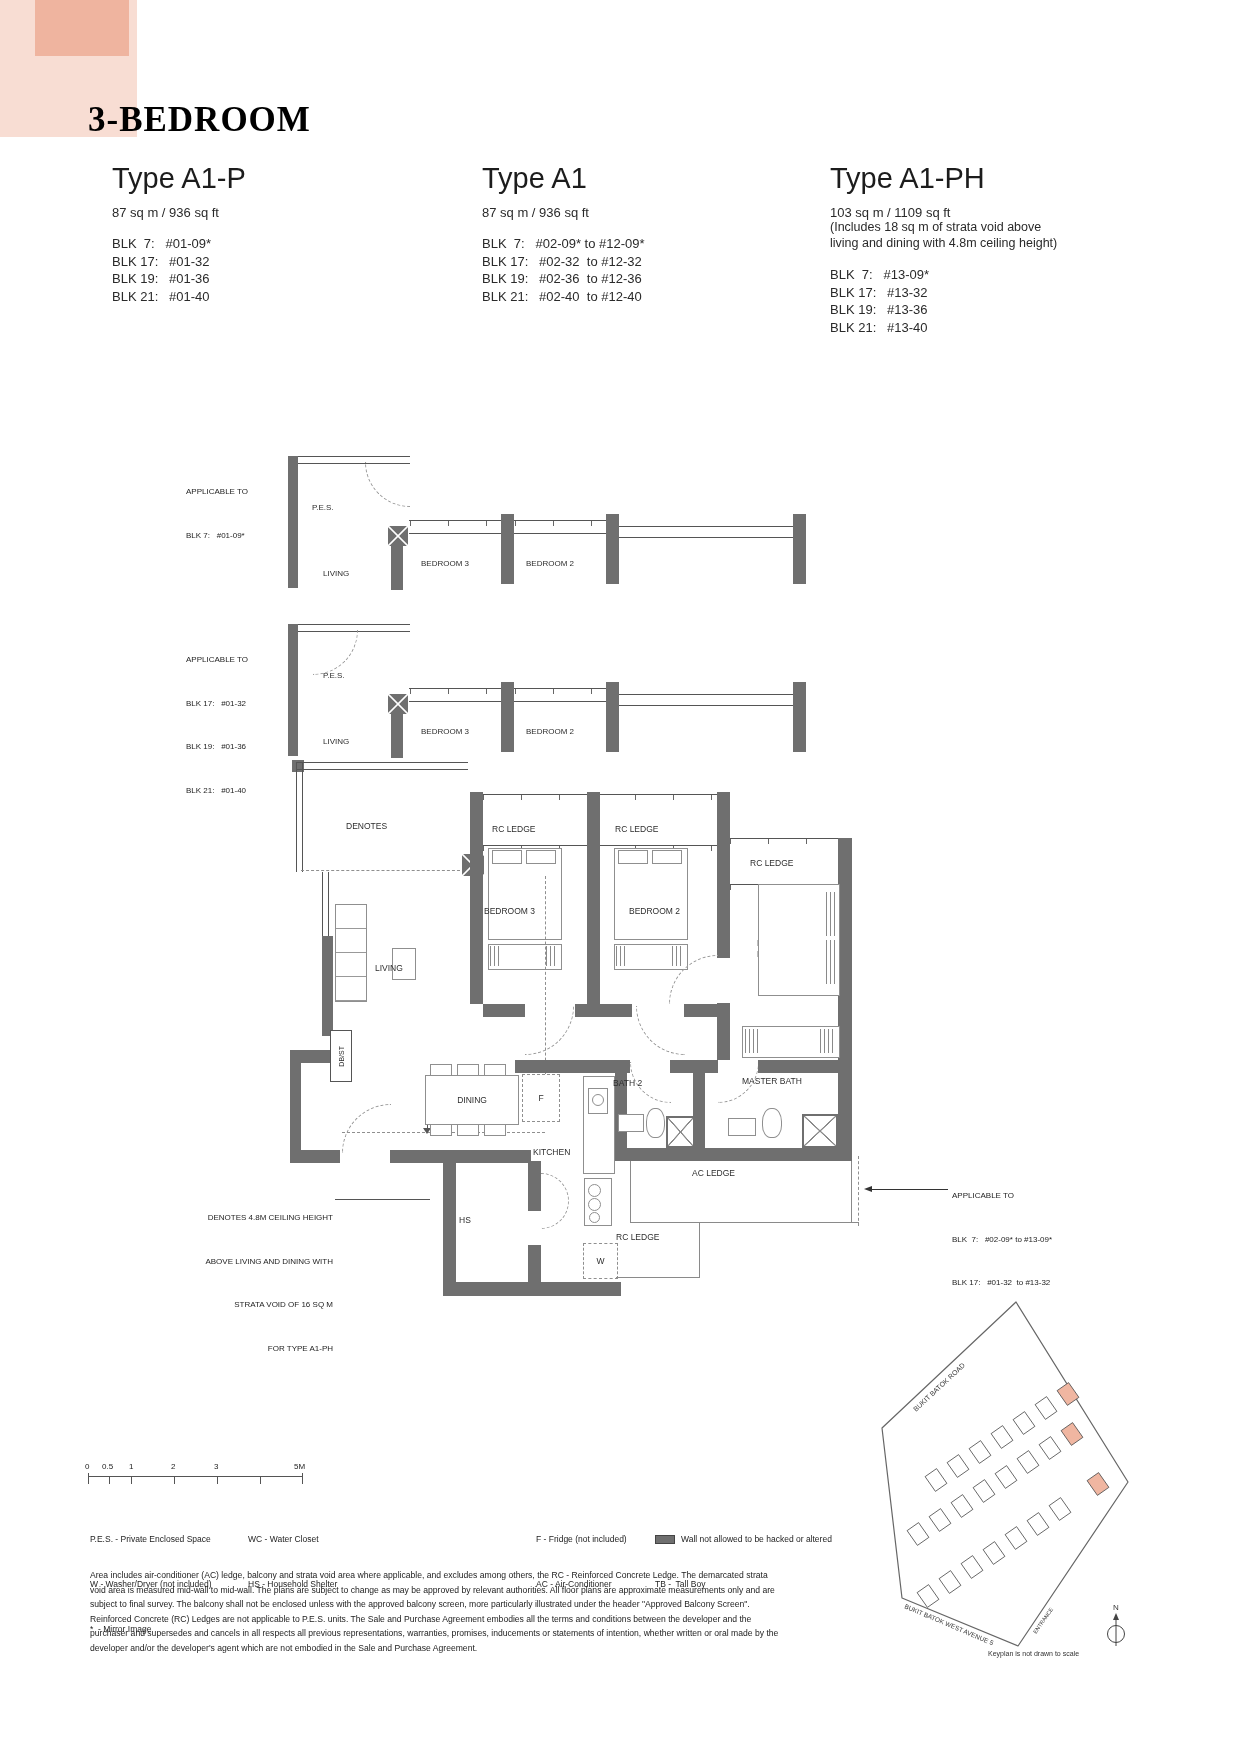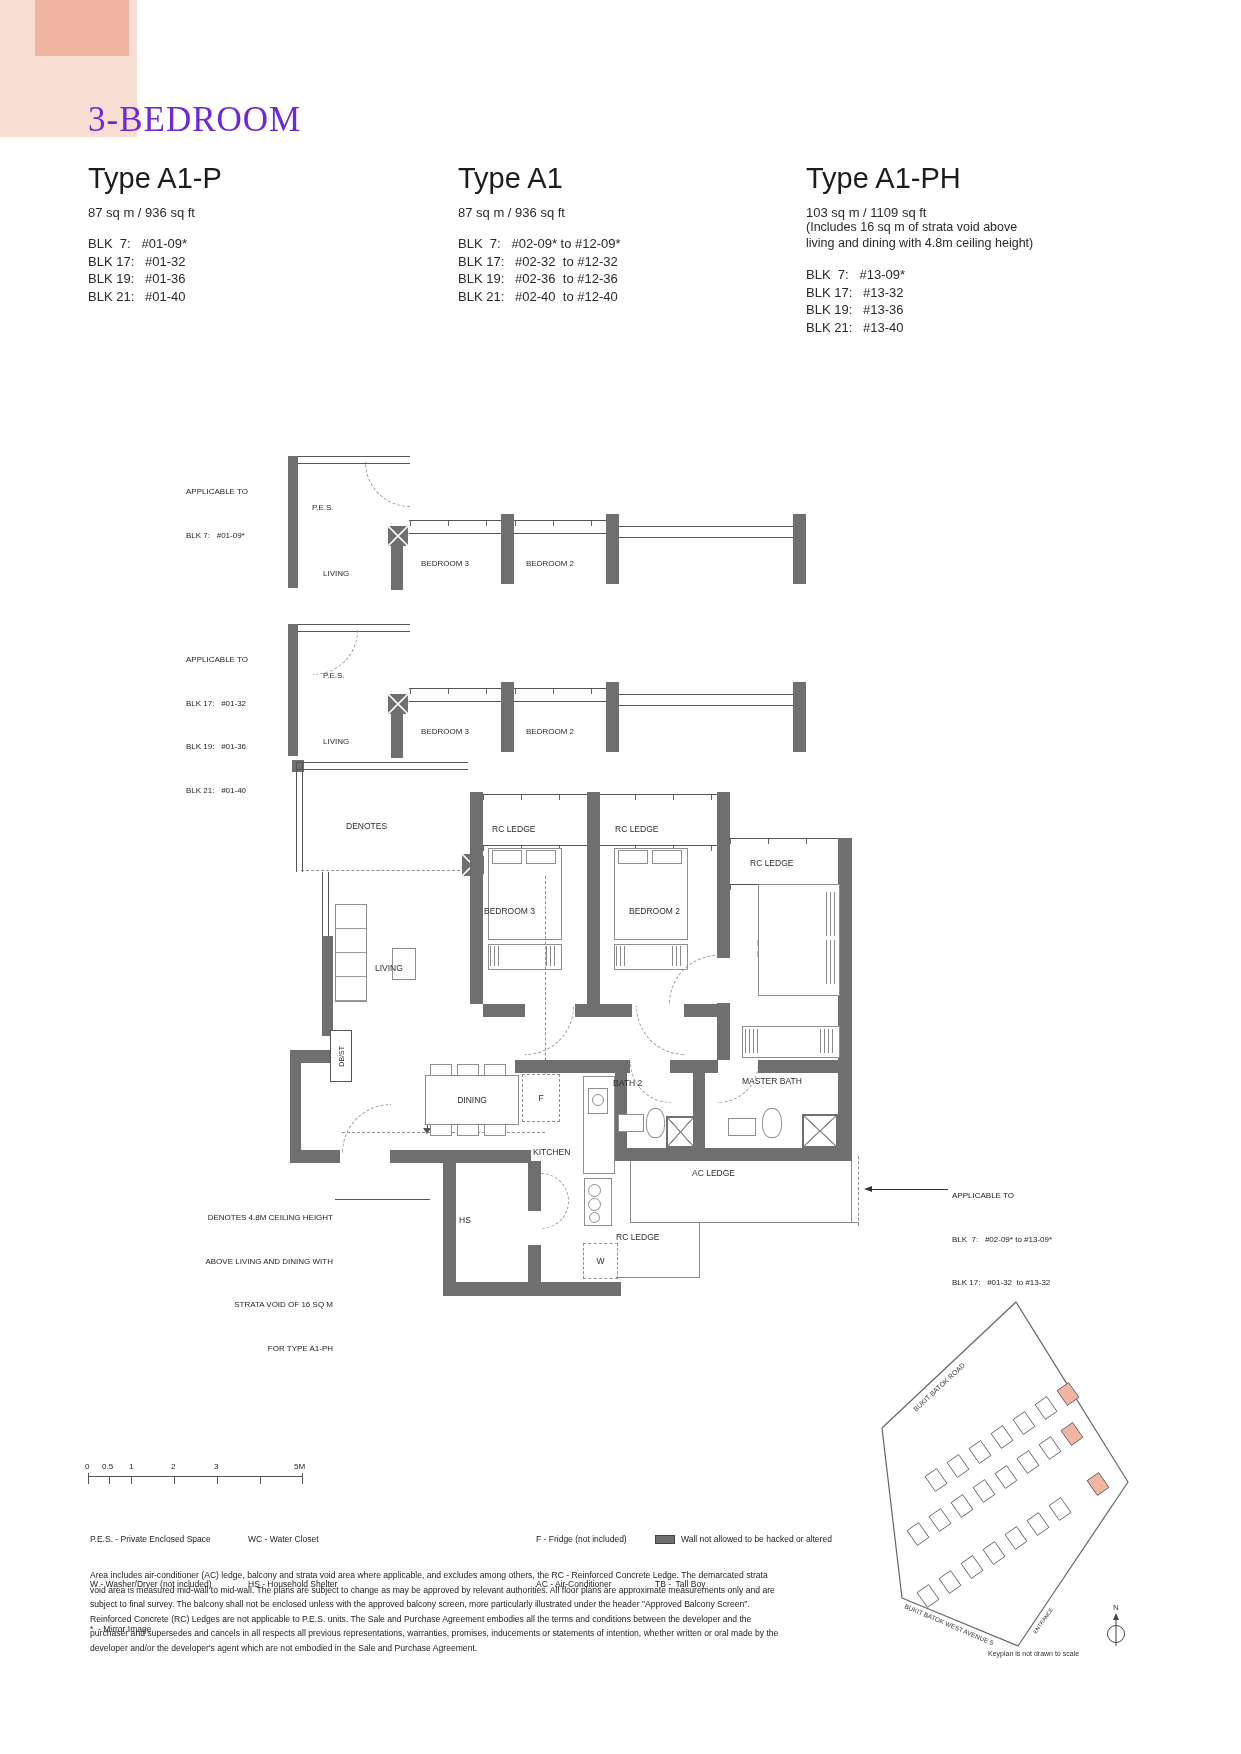--- a/index.html
+++ b/index.html
@@ -35,22 +35,22 @@
   .arc-d{border-left:none;border-top-right-radius:100% 50%;border-bottom-right-radius:100% 50%;}
   .note{position:absolute;font-size:8px;line-height:14.5px;color:#1d1d1d;white-space:pre;}
   .note.r{text-align:right;}
   .tri-down{position:absolute;width:0;height:0;border-left:4px solid transparent;border-right:4px solid transparent;border-top:6px solid #555;}
   .tri-left{position:absolute;width:0;height:0;border-top:3.5px solid transparent;border-bottom:3.5px solid transparent;border-right:8px solid #333;}
   .vtext{writing-mode:vertical-rl;transform:rotate(180deg);font-size:7px;color:#2d2d2d;text-align:center;}
 
   .deco-light{position:absolute;left:0;top:0;width:137px;height:137px;background:#f8ddd3;}
   .deco-dark{position:absolute;left:35px;top:0;width:94px;height:56px;background:#efb49f;}
   .title{position:absolute;left:88px;top:100px;margin:0;font-family:"Liberation Serif",serif;
-         font-weight:400;font-size:35px;letter-spacing:1px;color:#6d28d9;text-align:right;}
-  .type-col{position:absolute;top:160px;}
+         font-weight:700;font-size:35px;letter-spacing:1px;color:#000000;text-align:right;}
+  .type-col{position:absolute;top:160px;margin-left:24px;}
   .type-col h2{margin:0;font-size:29px;font-weight:400;color:#1c1c1c;line-height:36px;}
   .type-col .area{margin-top:9px;font-size:13px;color:#2a2a2a;}
   .type-col .tnote{font-size:12.5px;line-height:15.5px;color:#2a2a2a;}
   .type-col .blocks{margin-top:15px;}
   .type-col .blk{font-size:13px;line-height:17.5px;white-space:pre;color:#2a2a2a;}
   .plan{position:absolute;}
   .scalebar{position:absolute;left:88px;top:1462px;width:215px;height:28px;font-size:8px;color:#222;}
   .legend{position:absolute;top:1502px;font-size:8.5px;line-height:15px;color:#1d1d1d;white-space:pre;}
   .legend .chiprow{display:flex;align-items:center;}
   .legend .chip{display:inline-block;width:18px;height:7px;background:#6f6f6f;border:1px solid #444;margin-right:6px;}
@@ -88,21 +88,21 @@
       <div class="blk">BLK  7:   #02-09* to #12-09*</div>
       <div class="blk">BLK 17:   #02-32  to #12-32</div>
       <div class="blk">BLK 19:   #02-36  to #12-36</div>
       <div class="blk">BLK 21:   #02-40  to #12-40</div>
     </div>
   </section>
 
   <section class="type-col" style="left:806px;">
     <h2>Type A1-PH</h2>
     <div class="area">103 sq m / 1109 sq ft</div>
-    <div class="tnote">(Includes 16 sq m of strata void above</div>
+    <div class="tnote">(Includes 18 sq m of strata void above</div>
     <div class="tnote">living and dining with 4.8m ceiling height)</div>
     <div class="blocks">
       <div class="blk">BLK  7:   #13-09*</div>
       <div class="blk">BLK 17:   #13-32</div>
       <div class="blk">BLK 19:   #13-36</div>
       <div class="blk">BLK 21:   #13-40</div>
     </div>
   </section>
 
   <div class="note" style="left:186px;top:456px;">

